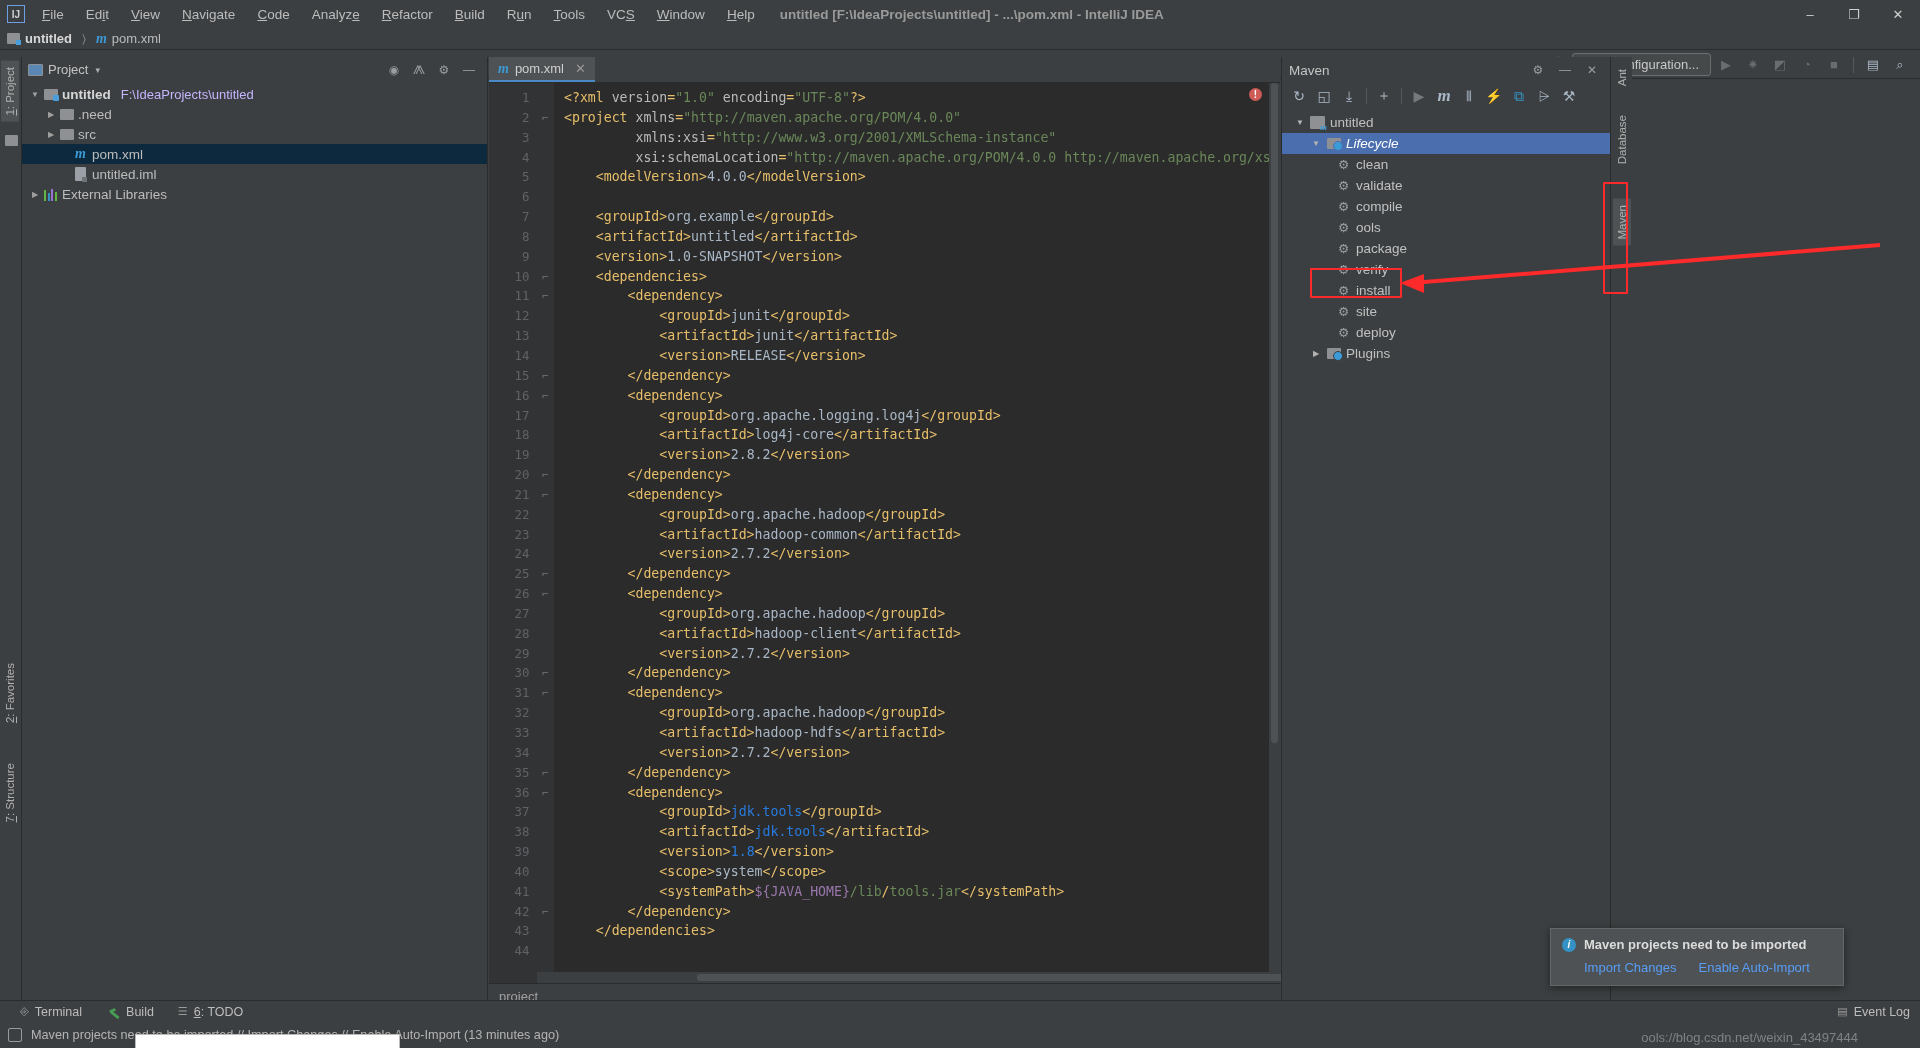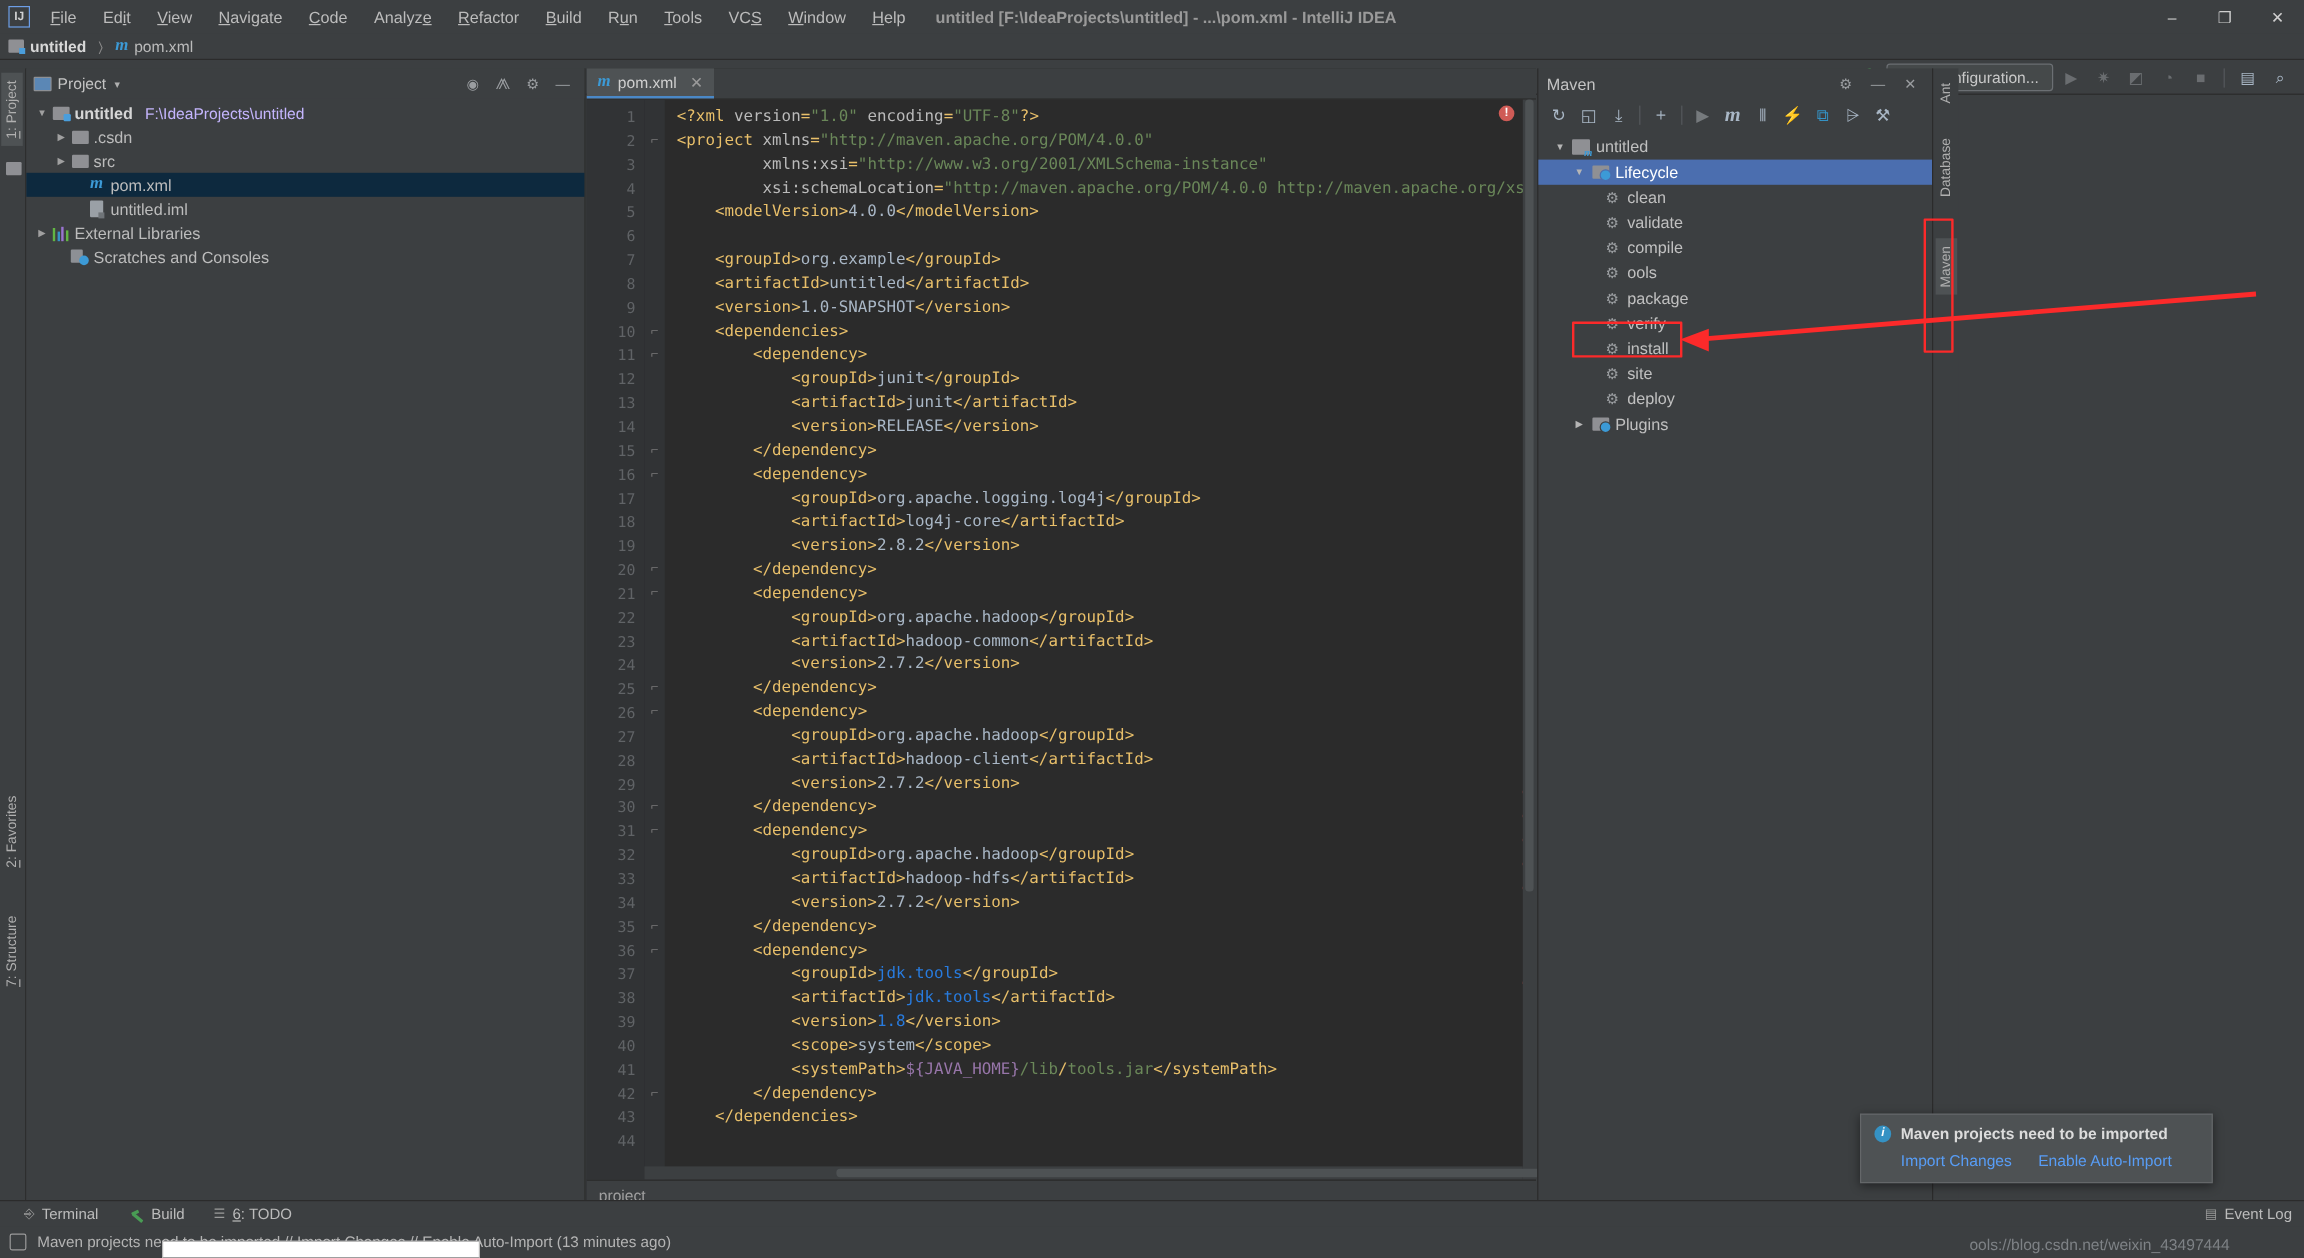--- a/index.html
+++ b/index.html
@@ -207,21 +207,21 @@
     font-size:14px;color:#a9b7c6;cursor:default;}
   .mvi.blue{color:#3592c4;}
   .mvi.dim{color:#767a7d;}
 
   .mv-tree{padding-top:3px;font-size:13.5px;}
   .mrow{height:21px;display:flex;align-items:center;cursor:default;white-space:nowrap;padding-left:10px;}
   .mrow.sel{background:#4b6eaf;}
   .mrow .mw{width:16px;display:flex;align-items:center;justify-content:center;font-size:8px;color:#b5b5b5;flex:none;}
   .mrow .mi{width:19px;display:flex;align-items:center;justify-content:center;flex:none;margin-right:3px;}
   .mrow .ml{color:#c0c0c0;}
-  .mrow.sel .ml{color:#ffffff;}
+  .mrow.sel .ml{color:#ffffff;font-style:italic;}
   .gear{font-size:12.5px;color:#9a9da0;}
   .mv-folder{width:14px;height:11px;background:#8f9094;border-radius:1px;position:relative;display:inline-block;}
   .mv-folder:after{content:"";position:absolute;right:-2px;bottom:-2px;width:8px;height:8px;border-radius:50%;
     background:#3c9ad6;border:1.5px solid #3c3f41;}
   .mrow.sel .mv-folder:after{border-color:#4b6eaf;}
   .mvproj{width:15px;height:13px;background:#8f9094;border-radius:1px;position:relative;display:inline-block;}
   .mvproj:after{content:"m";position:absolute;right:-2px;bottom:-3px;font-size:9px;font-style:italic;
     font-weight:bold;color:#3c9ad6;font-family:"Liberation Serif",serif;}
 
   
@@ -360,21 +360,21 @@
           </span>
         <span class="tlabel bold">untitled</span>
         <span class="tpath">F:\IdeaProjects\untitled</span>
       </div>
 
       <div class="trow" style="padding-left:22px;">
         <span class="tw">▶</span>
         <span class="ticon">
             <i class="fld"></i>
           </span>
-        <span class="tlabel">.csdn</span>
+        <span class="tlabel">.need</span>
       </div>
 
       <div class="trow" style="padding-left:22px;">
         <span class="tw">▶</span>
         <span class="ticon">
             <i class="fld"></i>
           </span>
         <span class="tlabel">src</span>
       </div>
 
@@ -400,30 +400,20 @@
           <span class="libs">
             <i style="height:11px;background:#62b543;"></i>
             <i style="height:8px;background:#3592c4;"></i>
             <i style="height:12px;background:#9a74d1;"></i>
             <i style="height:9px;background:#62b543;"></i>
           </span>
         </span>
         <span class="tlabel">External Libraries</span>
       </div>
 
-      <div class="trow" style="padding-left:22px;">
-        <span class="tw"></span>
-        <span class="ticon">
-          <span class="scratch-ico">
-              <i class="pg"></i>
-              <i class="cl"></i>
-            </span>
-        </span>
-        <span class="tlabel">Scratches and Consoles</span>
-      </div>
 
     </div>
   </div>
 
   <div class="editor-wrap">
     <div class="tabbar">
       <div class="etab">
         <span class="m-glyph">m</span>
         <span>pom.xml</span>
         <span class="x">✕</span>

